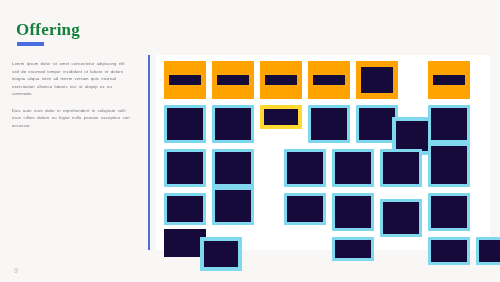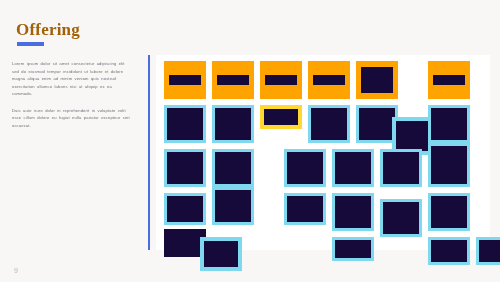--- a/index.html
+++ b/index.html
@@ -18,21 +18,21 @@
     position: absolute;
     inset: 0;
   }
   .title {
     position: absolute;
     left: 16px;
     top: 20px;
     font-family: "Liberation Serif", serif;
     font-weight: bold;
     font-size: 17px;
-    color: #a16207;
+    color: #15803d;
     letter-spacing: 0.2px;
   }
   .title-rule {
     position: absolute;
     left: 17px;
     top: 42px;
     width: 27px;
     height: 4px;
     background: #4a6ee0;
   }

